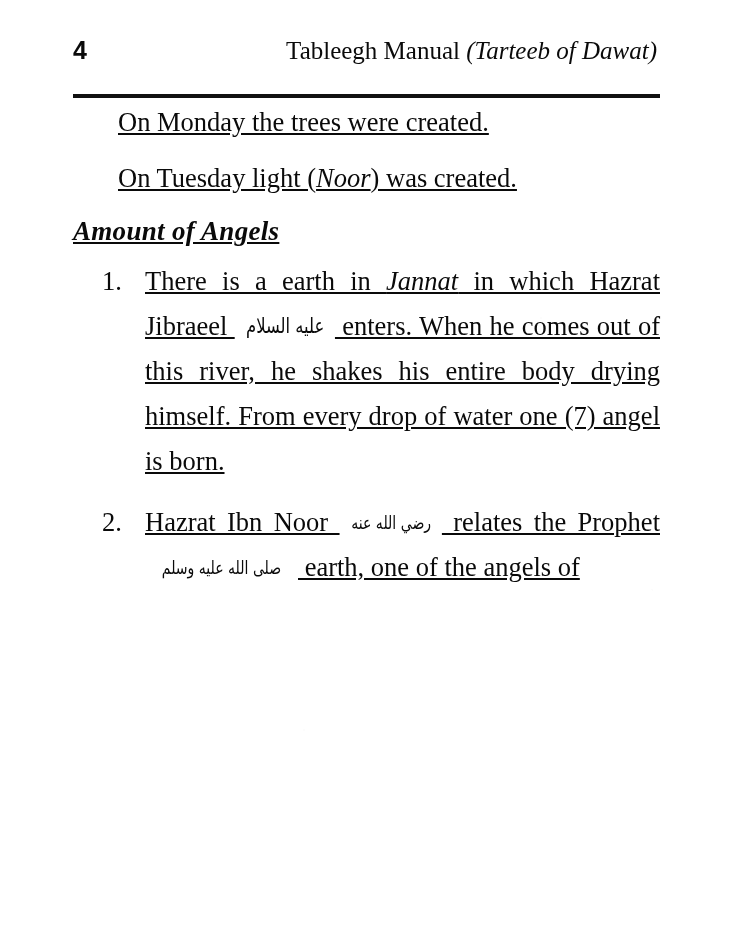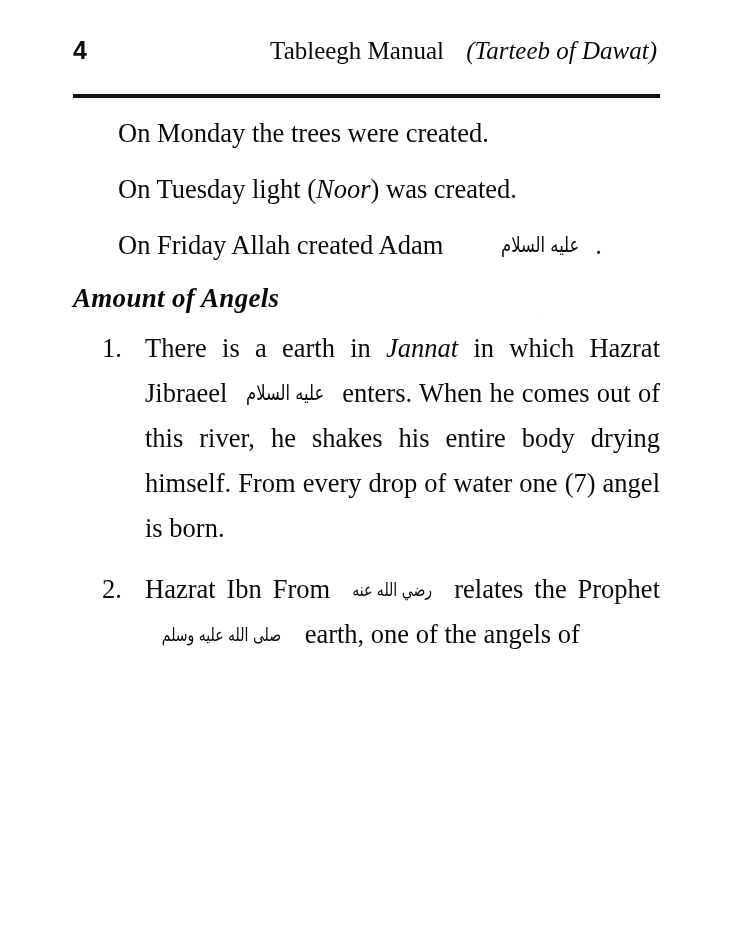--- a/index.html
+++ b/index.html
@@ -62,38 +62,38 @@
   .header-title {
     position: absolute;
     right: 3px;
     top: 38px;
     font-size: 25px;
     line-height: 1;
     white-space: nowrap;
   }
   .header-title .ital {
     font-style: italic;
-    margin-left: 16px;
   }
 
   .rule {
     position: absolute;
     left: 73px;
     top: 94px;
     width: 587px;
     height: 4px;
     background: #111111;
   }
 
   
   .body-block {
     position: absolute;
     left: 73px;
-    top: 112px;
+    top: 101px;
     width: 587px;
+    text-decoration: underline;
   }
 
   p.para {
     margin: 0 0 14px 0;
     font-size: 26.5px;
     line-height: 42px;
     text-align: justify;
     text-indent: 45px;
     text-justify: inter-word;
     -webkit-hyphens: none;
@@ -180,30 +180,27 @@
     <p class="para">
       <span>On Monday the trees were created.</span>
     </p>
 
 
     <p class="para">
       <span>On Tuesday light (</span><span class="ital">Noor</span><span>) was created.</span>
     </p>
 
 
-    <p class="para">
-      <span>On Friday Allah created Adam </span><span class="honorific">عليه السلام</span><span>.</span>
-    </p>
 
     <h2 class="section-heading">Amount of Angels</h2>
 
     <ol class="numbered-list">
       <li class="list-item">
         <span class="item-number">1.</span><span>There is a earth in </span><span class="ital">Jannat</span><span> in which Hazrat Jibraeel </span><span class="honorific">عليه السلام</span><span> enters. When he comes out of this river, he shakes his entire body drying himself. From every drop of water one (7) angel is born.</span>
       </li>
 
       <li class="list-item">
-        <span class="item-number">2.</span><span>Hazrat Ibn From </span><span class="honorific honorific-sm">رضي الله عنه</span><span> relates the Prophet </span><span class="honorific honorific-sm">صلى الله عليه وسلم</span><span> earth, one of the angels of</span>
+        <span class="item-number">2.</span><span>Hazrat Ibn Noor </span><span class="honorific honorific-sm">رضي الله عنه</span><span> relates the Prophet </span><span class="honorific honorific-sm">صلى الله عليه وسلم</span><span> earth, one of the angels of</span>
       </li>
     </ol>
 
   </div>
 </div>
 
 </body></html>

